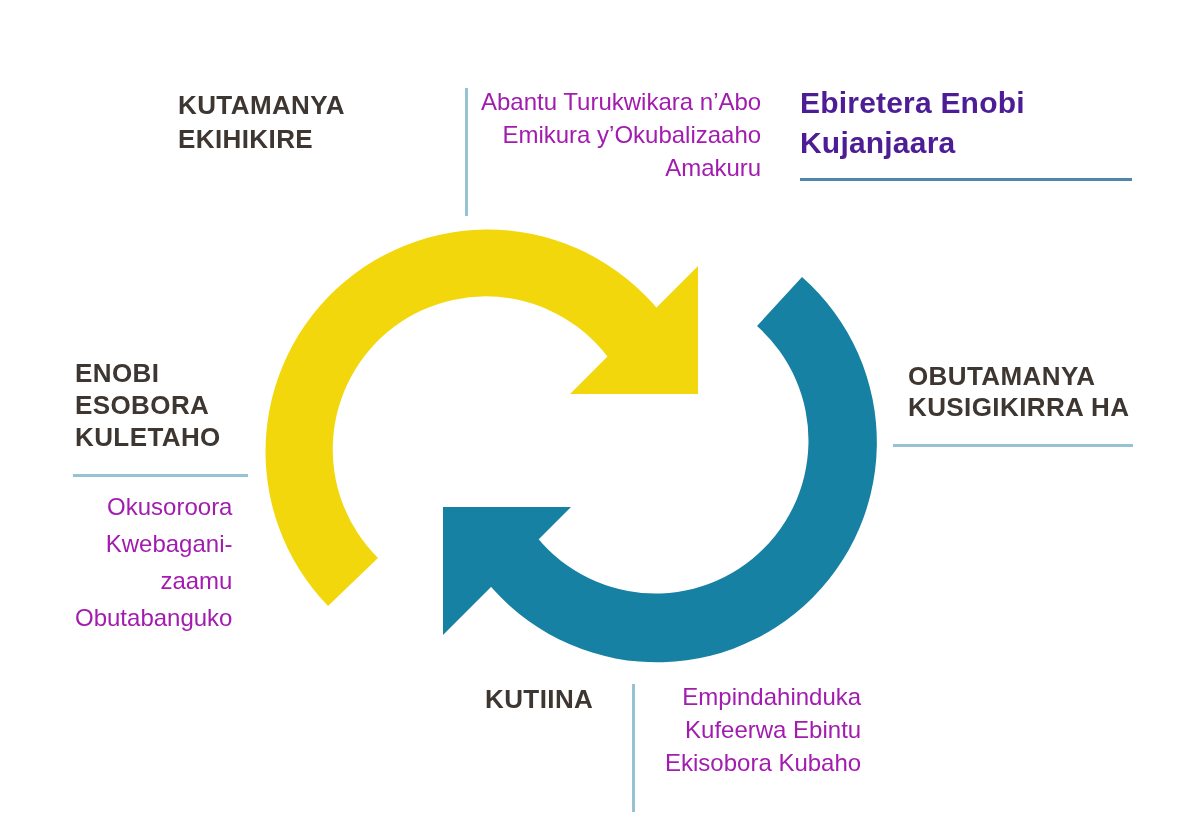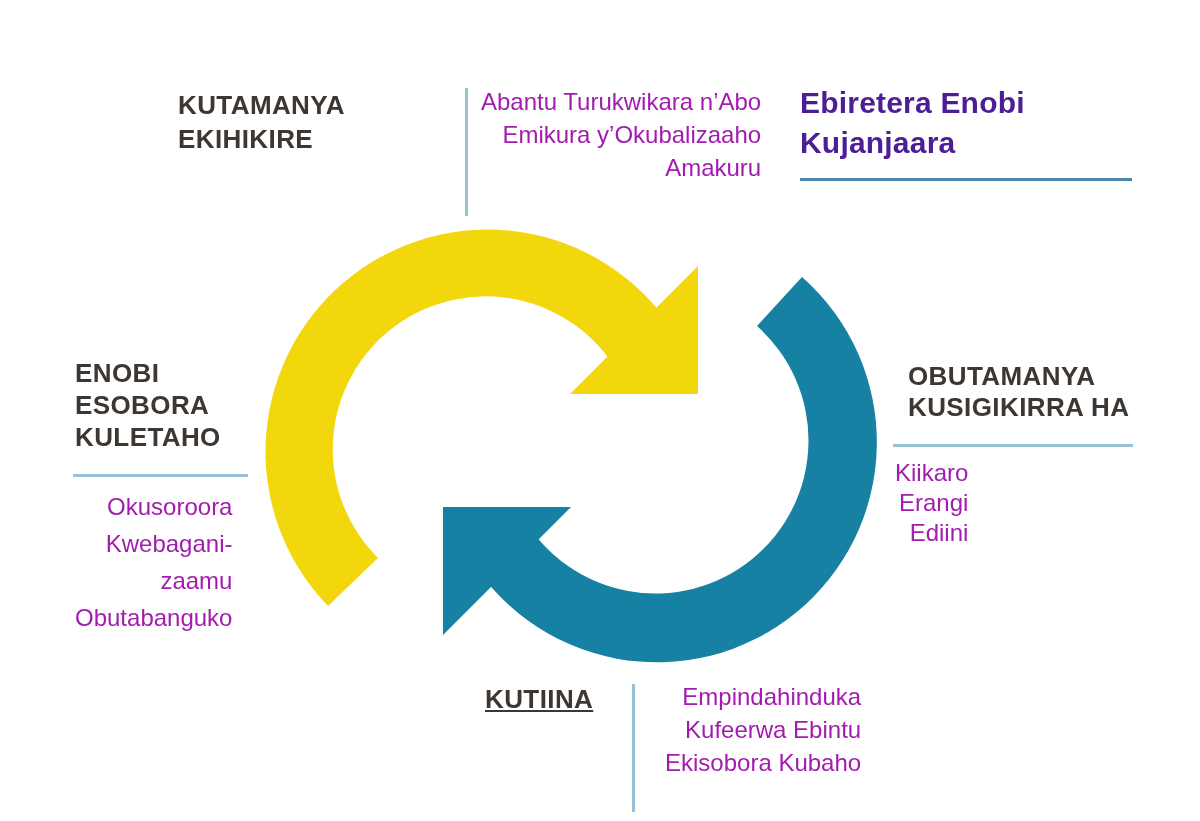--- a/index.html
+++ b/index.html
@@ -50,21 +50,21 @@
   #sep-top-vertical    { left: 465px; top: 88px;  height: 128px; }
   #stage-top-body      { left: 481px; top: 85px;  line-height: 33px; }
 
   #page-title          { left: 800px; top: 83px; }
   #title-underline     { left: 800px; top: 178px; width: 332px; }
 
   #stage-right-heading { left: 895px; top: 361px; line-height: 31px; margin-left: 13px; }
   #sep-right-horiz     { left: 893px; top: 444px; width: 240px; }
   #stage-right-body    { left: 895px; top: 458px; line-height: 30px; }
 
-  #stage-bottom-heading{ left: 485px; top: 682px; line-height: 34px; text-decoration: underline; }
+  #stage-bottom-heading{ left: 485px; top: 682px; line-height: 34px; }
   #sep-bottom-vertical { left: 632px; top: 684px; height: 128px; }
   #stage-bottom-body   { left: 650px; top: 680px; line-height: 33px; margin-left: 15px; }
 
   #stage-left-heading  { left: 75px;  top: 357px; line-height: 32px; }
   #sep-left-horiz      { left: 73px;  top: 474px; width: 175px; }
   #stage-left-body     { left: 75px;  top: 488px; line-height: 37px; }
 </style>
 </head>
 <body>
 
@@ -92,25 +92,20 @@
     <div>Ebiretera Enobi</div>
     <div>Kujanjaara</div>
   </div>
   <div class="title-underline" id="title-underline"></div>
 
   <div class="txt stage-heading" id="stage-right-heading">
     <div>OBUTAMANYA</div>
     <div>KUSIGIKIRRA HA</div>
   </div>
   <div class="sep h" id="sep-right-horiz"></div>
-  <div class="txt stage-body" id="stage-right-body">
-    <div>Kiikaro</div>
-    <div>Erangi</div>
-    <div>Ediini</div>
-  </div>
 
   <div class="txt stage-heading" id="stage-bottom-heading">
     <div>KUTIINA</div>
   </div>
   <div class="sep v" id="sep-bottom-vertical"></div>
   <div class="txt stage-body" id="stage-bottom-body">
     <div>Empindahinduka</div>
     <div>Kufeerwa Ebintu</div>
     <div>Ekisobora Kubaho</div>
   </div>

